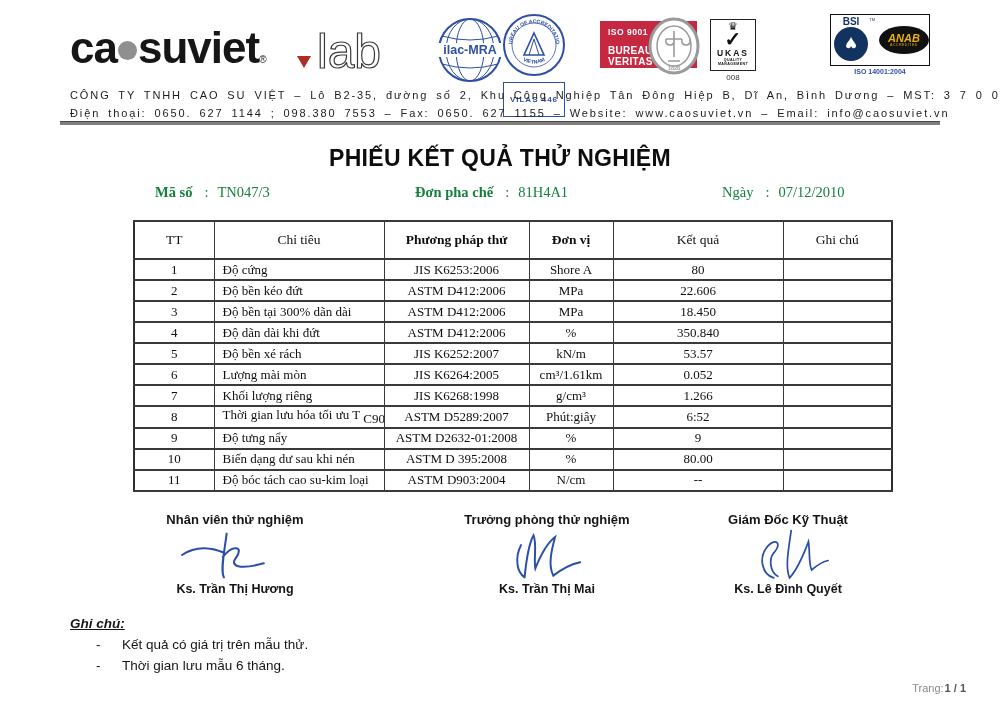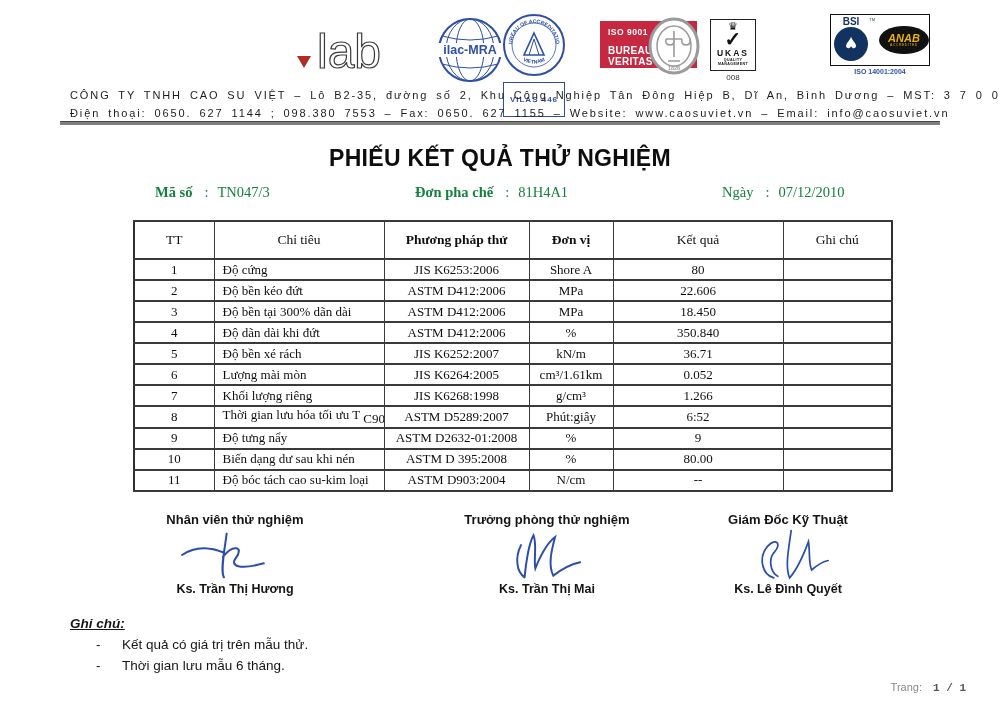--- a/index.html
+++ b/index.html
@@ -80,28 +80,31 @@
   .sig .sig-title { font-size:13px; font-weight:bold; color:#141414; }
   .sig .sig-name  { font-size:12.5px; font-weight:bold; color:#141414; margin-top:1px; }
   .sig svg { display:block; margin:2px auto 0 auto; }
   
   .notes { position:absolute; left:70px; top:616px; font-size:13.5px; color:#151515; }
   .notes .heading { font-style:italic; font-weight:600; text-decoration:underline; }
   .notes .item { margin-top:6px; display:flex; }
   .notes .dash { width:26px; margin-left:26px; text-align:left; }
   
   .pager { position:absolute; right:34px; bottom:12px; font-size:11px; color:#8a8a8a; }
-  .pager b { color:#555; font-weight:bold; margin-left:11px;font-family:Liberation Mono, monospace; }
+  .pager b { color:#555; font-weight:bold; margin-left:1px; }
   svg text { font-family:"Liberation Sans", sans-serif; }
 </style>
 </head>
 <body>
 
 <div class="page">
 
+  <div class="logo-caosuviet">
+    <span>ca</span><span class="dot"></span><span>suviet</span><span class="reg">®</span>
+  </div>
 
   <div class="logo-lab">
     <svg width="92" height="56" viewBox="0 0 92 56">
       <polygon points="4,34 18,34 11,46" fill="#AF2B26"></polygon>
       <text x="24" y="46" font-size="48" font-weight="400" fill="none" stroke="#3a3a3a" stroke-width="1.2">lab</text>
     </svg>
   </div>
 
   <div class="logo-ilac">
     <svg width="68" height="68" viewBox="0 0 68 68">
@@ -240,21 +243,21 @@
           <td>ASTM D412:2006</td>
           <td>%</td>
           <td>350.840</td>
           <td></td>
         </tr>
         <tr>
           <td>5</td>
           <td class="left">Độ bền xé rách</td>
           <td>JIS K6252:2007</td>
           <td>kN/m</td>
-          <td>36.71</td>
+          <td>53.57</td>
           <td></td>
         </tr>
         <tr>
           <td>6</td>
           <td class="left">Lượng mài mòn</td>
           <td>JIS K6264:2005</td>
           <td>cm³/1.61km</td>
           <td>0.052</td>
           <td></td>
         </tr>

